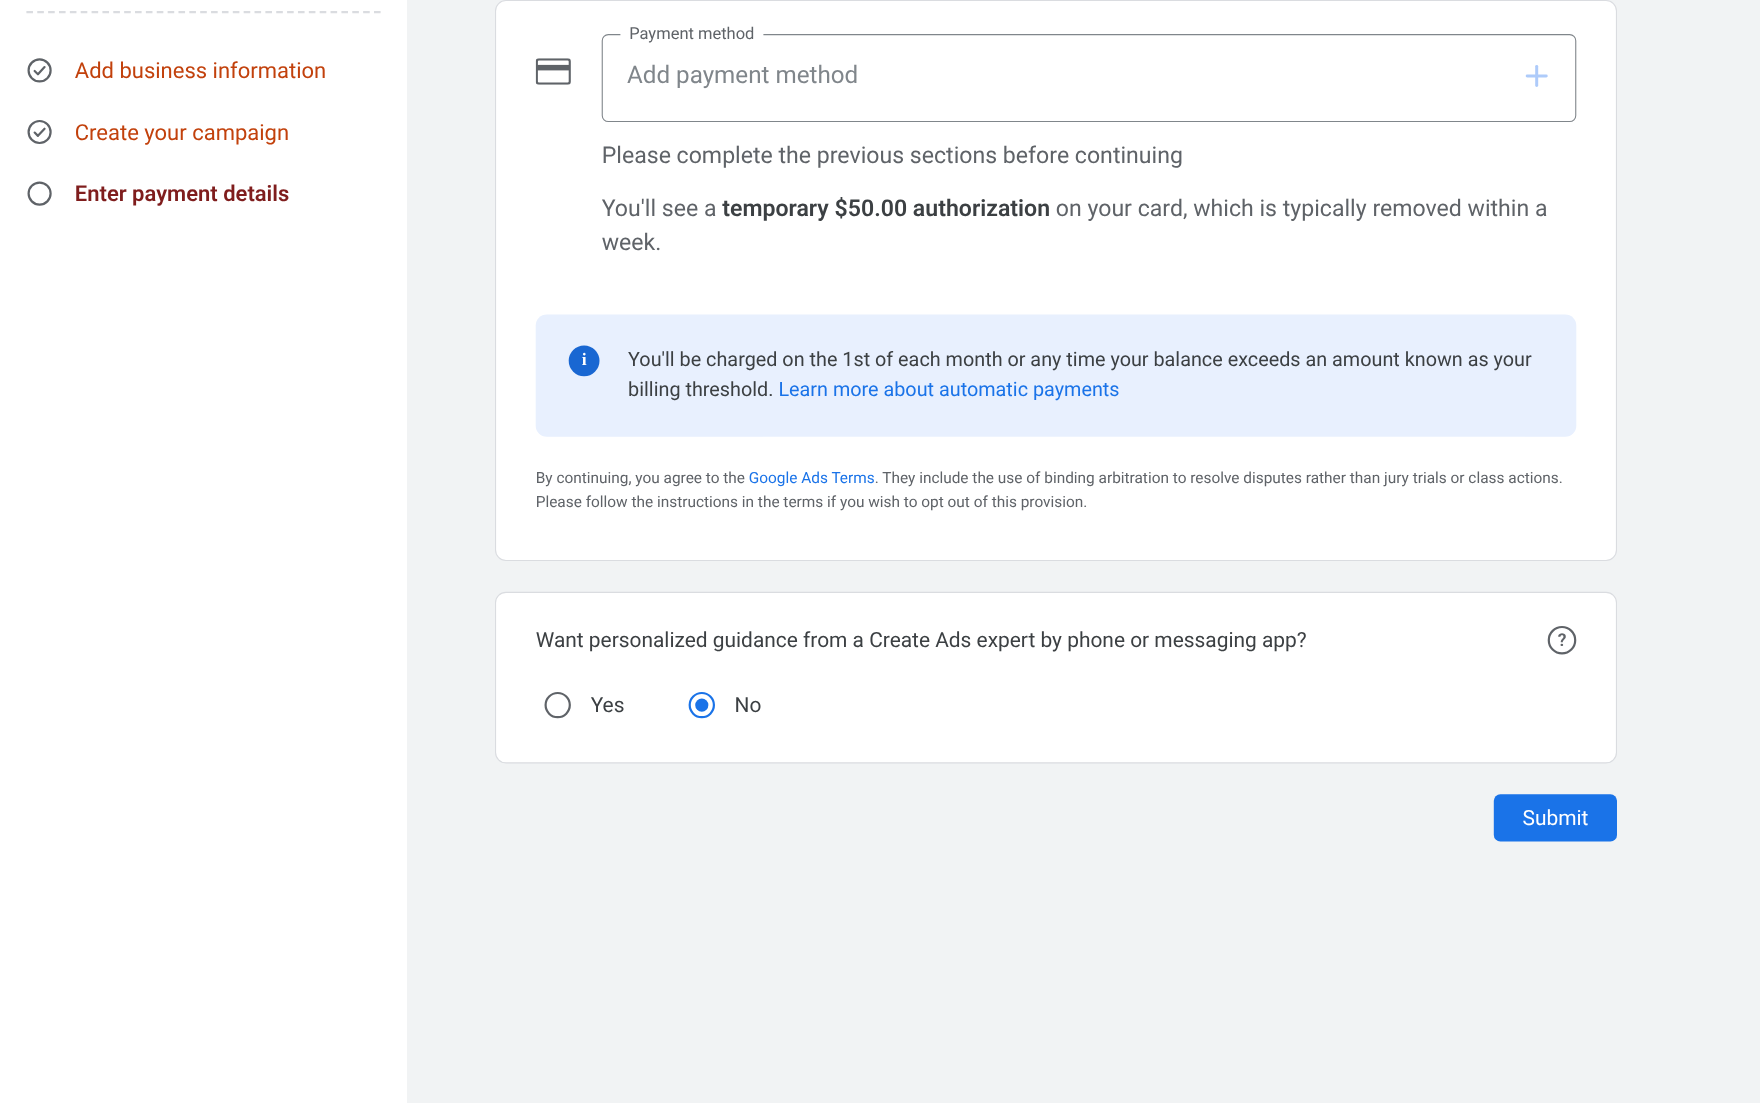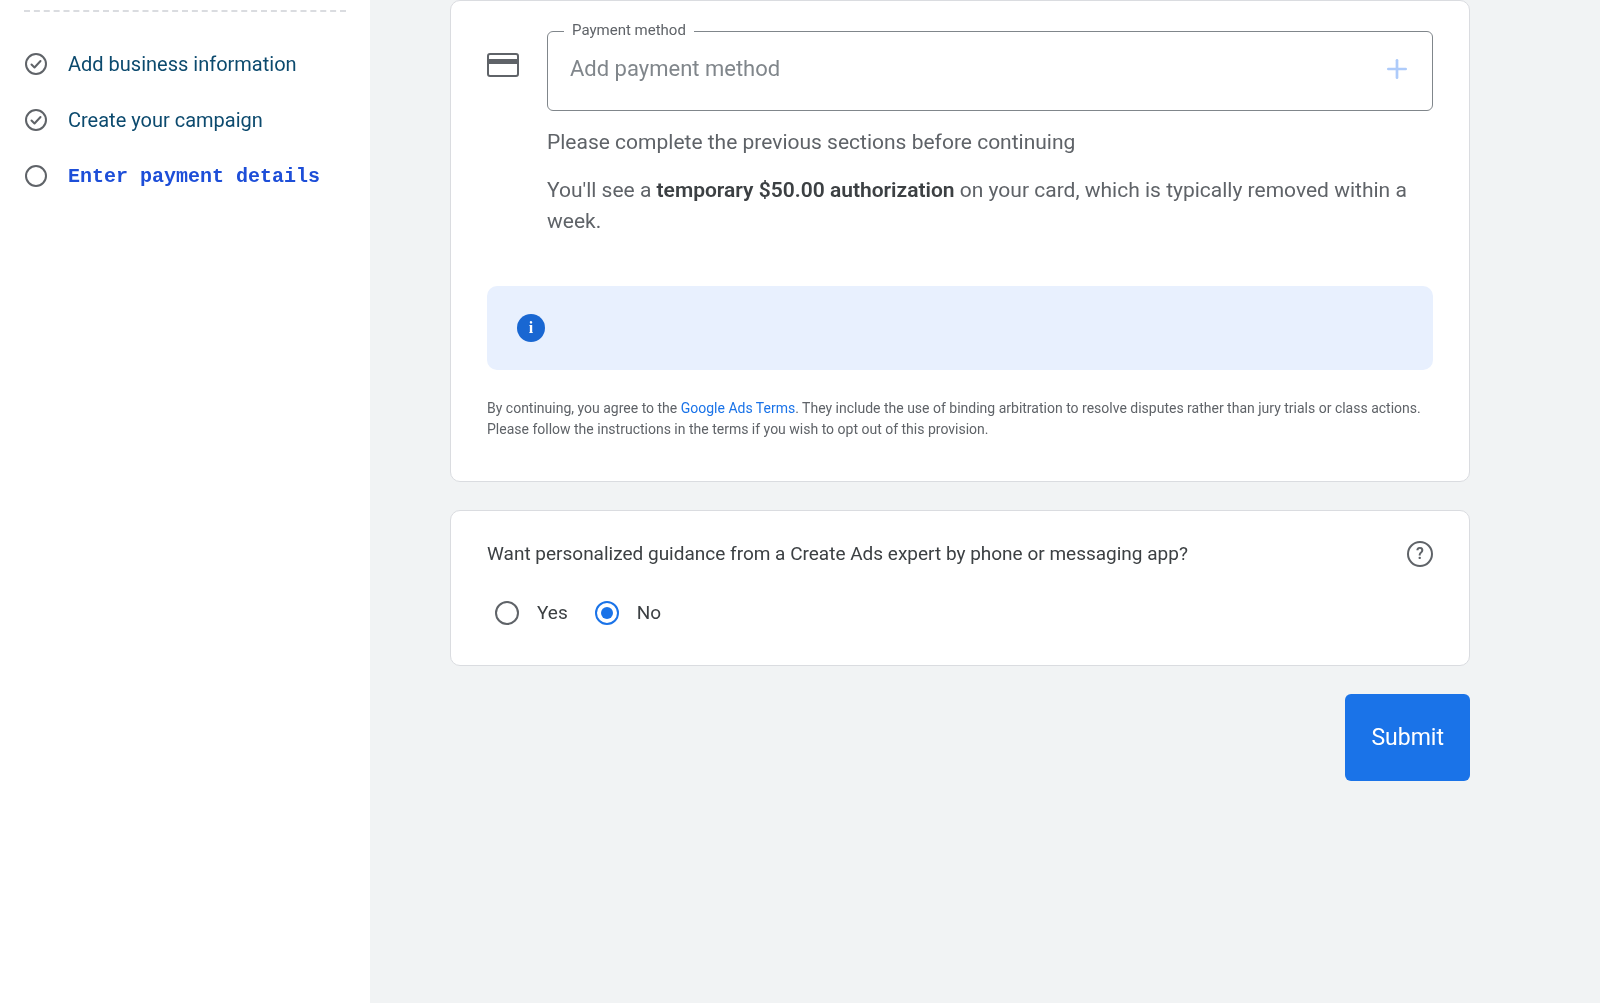--- a/index.html
+++ b/index.html
@@ -26,27 +26,26 @@
     border: none;
     border-top: 2px dashed #dadce0;
     margin: 10px 0 24px 0;
   }
   .step {
     display: flex;
     align-items: center;
     gap: 20px;
     padding: 16px 0;
     font-size: 20px;
-    color: #0c4a6e;
+    color: #c2410c;
     cursor: pointer;
   }
   .step.active {
     font-weight: 600;
-    color: #1d4ed8;
-    font-family: Liberation Mono, monospace;
+    color: #7f1d1d;
   }
   .step-icon {
     width: 24px;
     height: 24px;
     flex-shrink: 0;
     display: flex;
     align-items: center;
     justify-content: center;
   }
   .step-icon svg { width: 24px; height: 24px; }
@@ -177,21 +176,21 @@
     align-items: center;
     justify-content: center;
     color: #5f6368;
     font-size: 16px;
     font-weight: 600;
     cursor: pointer;
     flex-shrink: 0;
   }
   .radio-row {
     display: flex;
-    gap: 27px;
+    gap: 58px;
     margin-top: 34px;
     padding-left: 8px;
   }
   .radio-option {
     display: flex;
     align-items: center;
     gap: 18px;
     cursor: pointer;
   }
   .radio-circle {
@@ -224,22 +223,22 @@
   .submit-row {
     display: flex;
     justify-content: flex-end;
     max-width: 1020px;
   }
   .submit-btn {
     background: #1a73e8;
     color: #fff;
     border: none;
     border-radius: 6px;
-    padding: 30px 26px;
-    font-size: 23px;
+    padding: 10px 26px;
+    font-size: 19px;
     font-family: inherit;
     cursor: pointer;
   }
 </style>
 </head>
 <body>
 
 <div class="layout">
 
   <aside class="sidebar">
@@ -293,20 +292,23 @@
           </div>
           <p class="helper-text">Please complete the previous sections before continuing</p>
           <p class="helper-text">
             <span>You'll see a </span><strong>temporary $50.00 authorization</strong><span> on your card, which is typically removed within a week.</span>
           </p>
         </div>
       </div>
 
       <div class="info-banner">
         <span class="info-icon">i</span>
+        <p class="info-text">
+          <span>You'll be charged on the 1st of each month or any time your balance exceeds an amount known as your billing threshold. </span><a href="#">Learn more about automatic payments</a>
+        </p>
       </div>
 
       <p class="terms">
         <span>By continuing, you agree to the </span><a href="#">Google Ads Terms</a><span>. They include the use of binding arbitration to resolve disputes rather than jury trials or class actions. Please follow the instructions in the terms if you wish to opt out of this provision.</span>
       </p>
     </section>
 
     <section class="card">
       <div class="guidance-header">
         <span class="guidance-title">Want personalized guidance from a Create Ads expert by phone or messaging app?</span>

